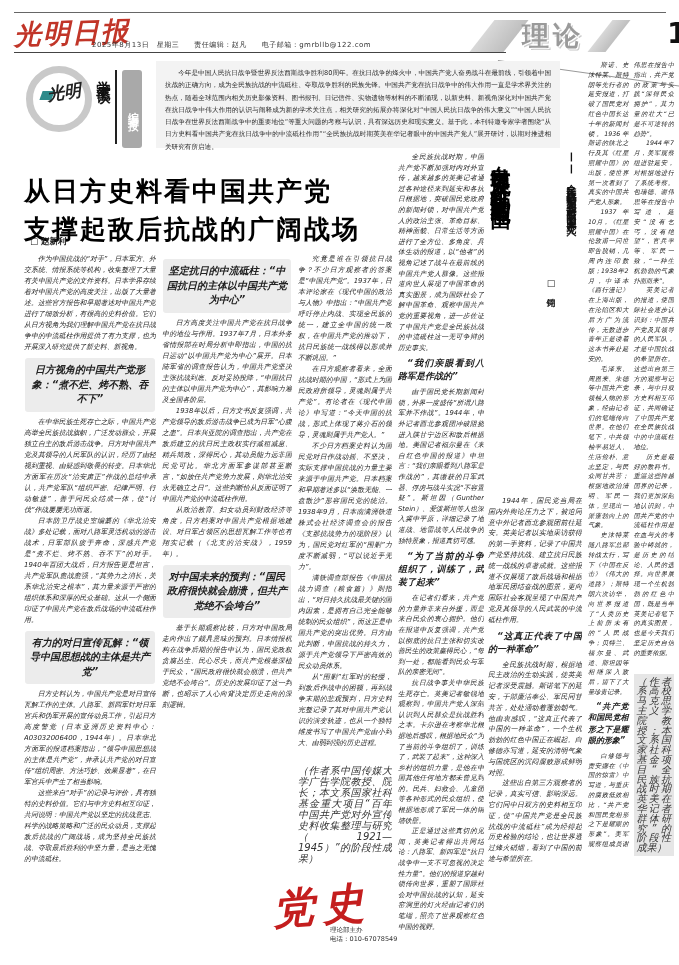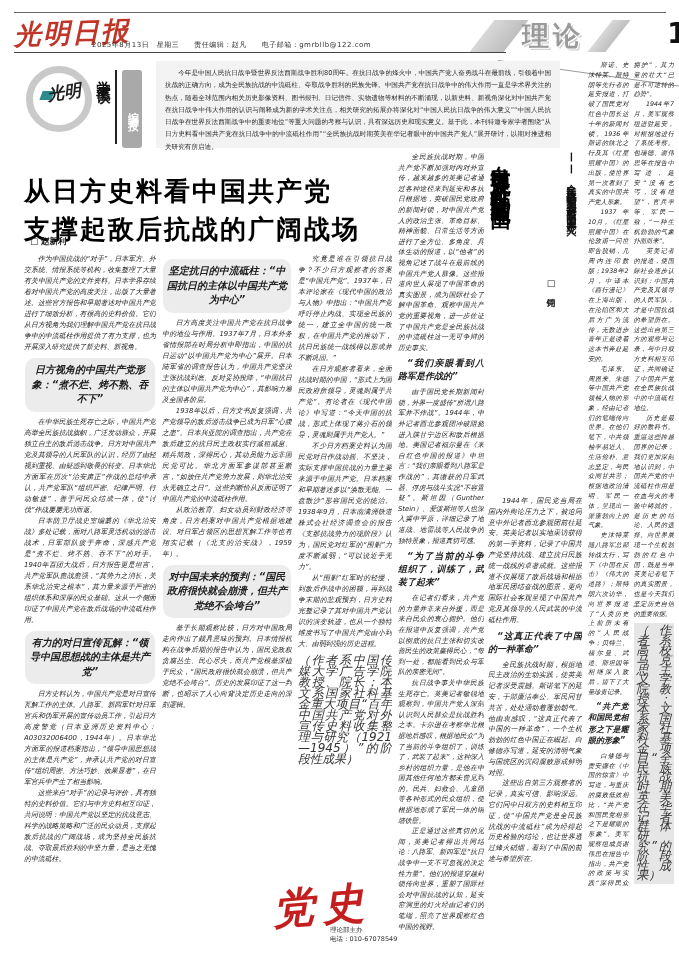--- a/index.html
+++ b/index.html
@@ -41,23 +41,23 @@
             font-size:26px;line-height:38px;letter-spacing:2px;margin-top:24px;}
   .a1-byline{position:absolute;left:30px;top:236px;font-size:8.5px;font-weight:bold;color:#222;}
   .col{position:absolute;top:254px;font-size:6.9px;line-height:11px;text-align:justify;
        color:#222;overflow:hidden;}
   .col1{left:24px;width:132px;height:698px;}
   .col2{left:162px;width:130px;height:698px;}
   .col3{left:298px;width:94px;height:624px;}
   .fi{margin:0;font-style:italic;}
   .fi-p{text-indent:2em;}
   .fi-h{background:#ececec;font-weight:bold;font-size:10px;line-height:14.5px;text-align:center;
-        padding:5px 3px;margin:5px 1px;text-indent:0;border-radius:10px;}
+        padding:5px 3px;margin:5px 1px;text-indent:0;border-radius:3px;}
   .fi-q{font-weight:bold;font-size:9px;line-height:13px;margin:4px 0;text-indent:1em;}
-  .fi-n{margin-top:5px;color:#333;font-size:12px;}
+  .fi-n{margin-top:16px;color:#333;font-size:10px;}
   
   .colA{position:absolute;left:398px;top:152px;width:86px;height:800px;font-size:6.8px;
         line-height:10.6px;text-align:justify;overflow:hidden;color:#222;}
   .a2-block{position:absolute;left:488px;top:150px;width:96px;height:342px;}
   .a2-vtitle{position:absolute;left:0;top:0;height:342px;writing-mode:vertical-rl;
              font-size:20px;font-weight:bold;letter-spacing:3px;color:#000;}
   .a2-vbyline{position:absolute;left:56px;top:128px;writing-mode:vertical-rl;font-size:9px;color:#222;}
   .a2-vsub{position:absolute;left:76px;top:2px;height:338px;writing-mode:vertical-rl;
            font-size:10px;font-weight:bold;letter-spacing:2px;color:#111;}
   .colB{position:absolute;left:488px;top:496px;width:94px;height:456px;font-size:7px;
@@ -118,20 +118,21 @@
       <div class="fi fi-p">日方高度关注中国共产党在抗日战争中的地位与作用。1937年7月，日本外务省情报部在时局分析中即指出，中国的抗日运动“以中国共产党为中心”展开。日本陆军省的调查报告认为，中国共产党坚决主张抗战到底、反对妥协投降，“中国抗日的主体以中国共产党为中心”，其影响力遍及全国各阶层。</div>
       <div class="fi fi-p">1938年以后，日方文书反复强调，共产党领导的敌后游击战争已成为日军“心腹之患”。日本兴亚院的调查指出，共产党在敌后建立的抗日民主政权实行减租减息、精兵简政，深得民心，其动员能力远非国民党可比。华北方面军参谋部甚至断言，“如放任共产党势力发展，则华北治安永无确立之日”。这些判断恰从反面证明了中国共产党的中流砥柱作用。</div>
       <div class="fi fi-p">从政治教育、妇女动员到财政经济等角度，日方档案对中国共产党根据地建设、对日军占领区的思想瓦解工作等也有翔实记载（《北支的治安战》，1959年）。</div>
       <div class="fi fi-h">对中国未来的预判：“国民政府很快就会崩溃，但共产党绝不会垮台”</div>
       <div class="fi fi-p">基于长期观察比较，日方对中国政局走向作出了颇具意味的预判。日本情报机构在战争后期的报告中认为，国民党政权贪腐丛生、民心尽失，而共产党根基深植于民众，“国民政府很快就会崩溃，但共产党绝不会垮台”。历史的发展印证了这一判断，也昭示了人心向背决定历史走向的深刻逻辑。</div>
     </div>
   <div class="col col3">
       <div class="fi fi-p">究竟是谁在引领抗日战争？不少日方观察者的答案是“中国共产党”。1937年，日本评论家在《现代中国的政治与人物》中指出：“中国共产党呼吁停止内战、实现全民族的统一，建立全中国的统一政权，在中国共产党的推动下，抗日民族统一战线得以形成并不断巩固。”</div>
       <div class="fi fi-p">在日方观察者看来，全面抗战时期的中国，“形式上为国民政府所领导，灵魂则属于共产党”。有论者在《现代中国论》中写道：“今天中国的抗战，形式上体现了蒋介石的领导，灵魂则属于共产党人。”</div>
       <div class="fi fi-p">不少日方档案史料认为国民党对日作战动摇、不坚决，实际支撑中国抗战的力量主要来源于中国共产党。日本档案和早期著述多以“涣散无能、一盘散沙”形容国民党的统治。1938年9月，日本南满洲铁道株式会社经济调查会的报告《支那抗战势力的现阶段》认为，国民党对红军的“围剿”力度不断减弱，“可以说近乎无力”。</div>
+      <div class="fi fi-p">满铁调查部报告《中国抗战力调查（粮食篇）》则指出，“对日持久抗战最关键的国内因素，是拥有自己完全能够统制的民众组织”，而这正是中国共产党的突出优势。日方由此判断，中国抗战的持久力，源于共产党领导下严密高效的民众动员体系。</div>
       <div class="fi fi-p">从“围剿”红军时的轻慢，到敌后作战中的困顿，再到战争末期的悲观预判，日方史料完整记录了其对中国共产党认识的演变轨迹，也从一个独特维度书写了中国共产党由小到大、由弱到强的历史进程。</div>
       <div class="fi fi-n">（作者系中国传媒大学广告学院教授、院长；本文系国家社科基金重大项目“百年中国共产党对外宣传史料收集整理与研究（1921—1945）”的阶段性成果）</div>
     </div>
 
   <div class="colA">
       <div class="fi fi-p">全民族抗战时期，中国共产党不断加强对内对外宣传，越来越多的英美记者通过各种途径来到延安和各抗日根据地，突破国民党政府的新闻封锁，对中国共产党人的政治主张、革命目标、精神面貌、日常生活等方面进行了全方位、多角度、具体生动的报道，以“他者”的视角记述了战斗在最前线的中国共产党人群像。这些报道向世人展现了中国革命的真实图景，成为国际社会了解中国革命、观察中国共产党的重要视角，进一步佐证了中国共产党是全民族抗战的中流砥柱这一无可争辩的历史事实。</div>
       <div class="fi fi-q">“我们亲眼看到八路军是作战的”</div>
       <div class="fi fi-p">由于国民党长期新闻封锁，外界一度盛传“所谓八路军并不作战”。1944年，中外记者西北参观团冲破阻挠进入陕甘宁边区和敌后根据地。美国记者福尔曼在《来自红色中国的报道》中坦言：“我们亲眼看到八路军是作战的”，其缴获的日军武器、俘虏与战斗实况“不容置疑”。斯坦因（Gunther Stein）、爱泼斯坦等人也深入冀中平原，详细记录了地道战、地雷战等人民战争的独特景象，报道真切可感。</div>
       <div class="fi fi-q">“为了当前的斗争组织了，训练了，武装了起来”</div>
       <div class="fi fi-p">在记者们看来，共产党的力量并非来自外援，而是来自民众的衷心拥护。他们在报道中反复强调，共产党以彻底的抗日主张和切实改善民生的政策赢得民心，“每到一处，都能看到民众与军队的亲密无间”。</div>

